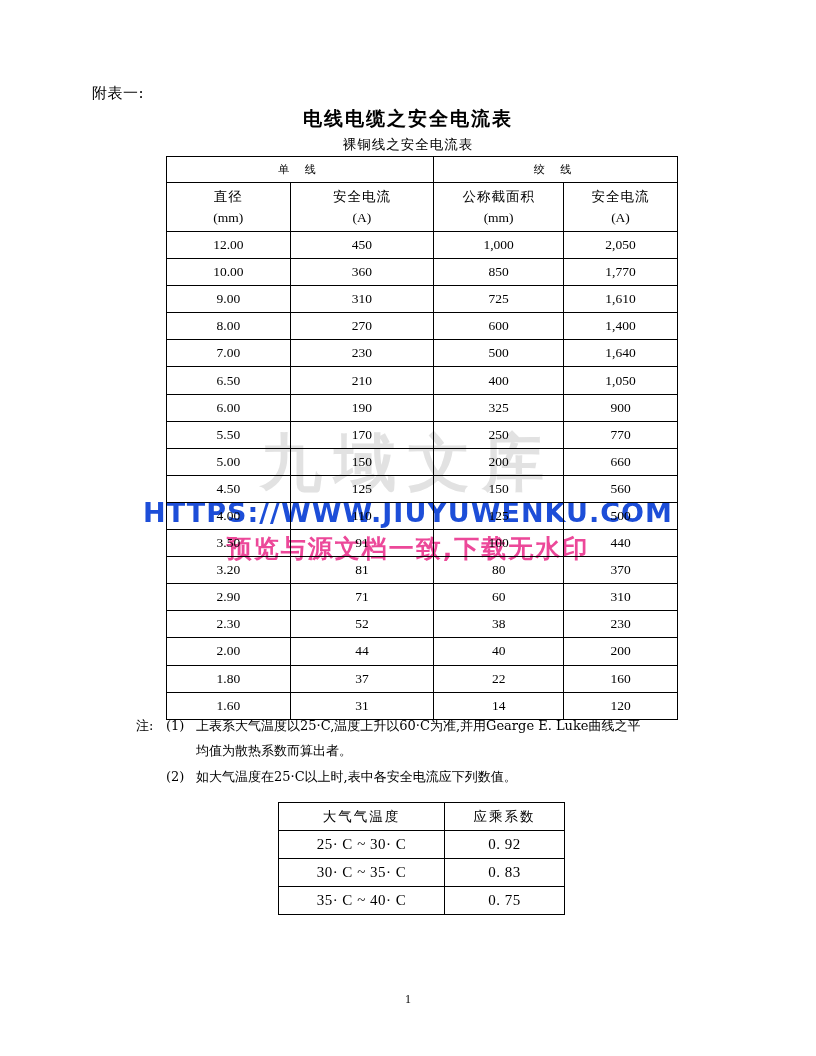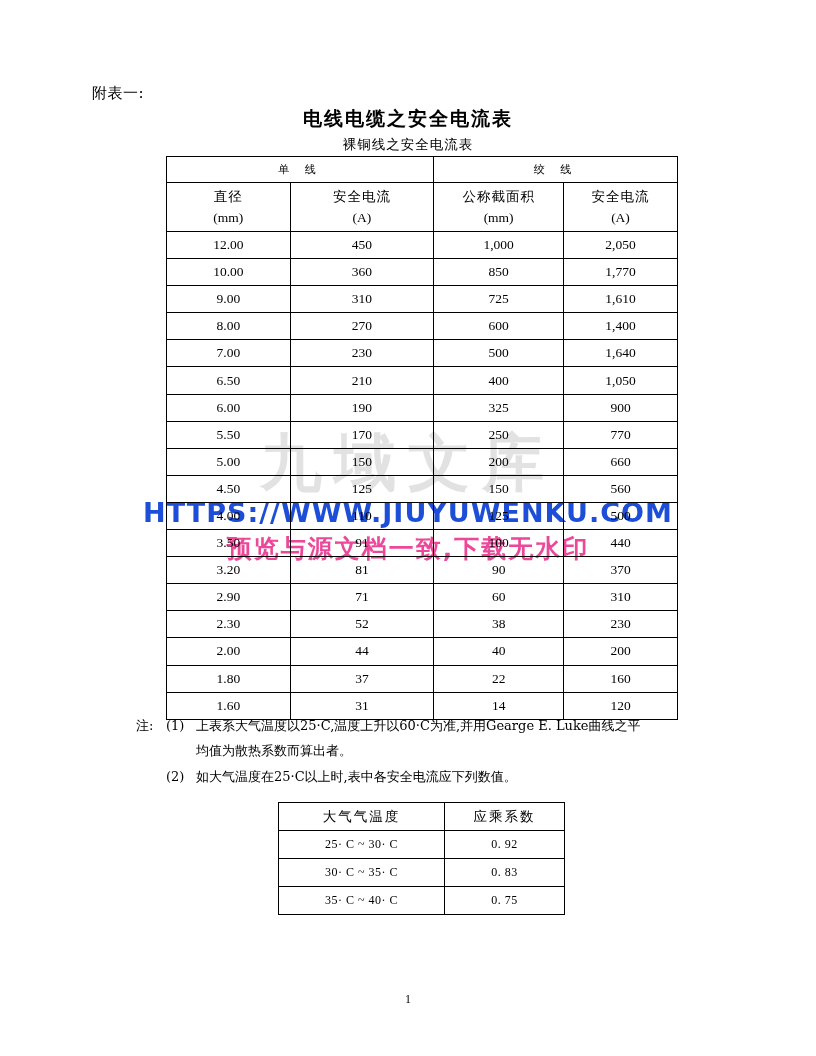--- a/index.html
+++ b/index.html
@@ -160,21 +160,21 @@
     width: 287px;
   }
   .coef-head td {
     height: 27px;
     font-size: 13.5px;
     letter-spacing: 2px;
     font-family: "DejaVu Serif", "Liberation Serif", serif;
   }
   .coef-row td {
     height: 27px;
-    font-size: 12px;
+    font-size: 15px;
     font-family: "Liberation Serif", "DejaVu Serif", serif;
     letter-spacing: 0.5px;
   }
   .coef-c1 { width: 58%; }
   .coef-c2 { width: 42%; }
 
   .page-number {
     position: absolute;
     left: 0;
     top: 992px;
@@ -300,21 +300,21 @@
             </tr>
             <tr class="data-row">
               <td>3.50</td>
               <td>91</td>
               <td>100</td>
               <td>440</td>
             </tr>
             <tr class="data-row">
               <td>3.20</td>
               <td>81</td>
-              <td>90</td>
+              <td>80</td>
               <td>370</td>
             </tr>
             <tr class="data-row">
               <td>2.90</td>
               <td>71</td>
               <td>60</td>
               <td>310</td>
             </tr>
             <tr class="data-row">
               <td>2.30</td>

